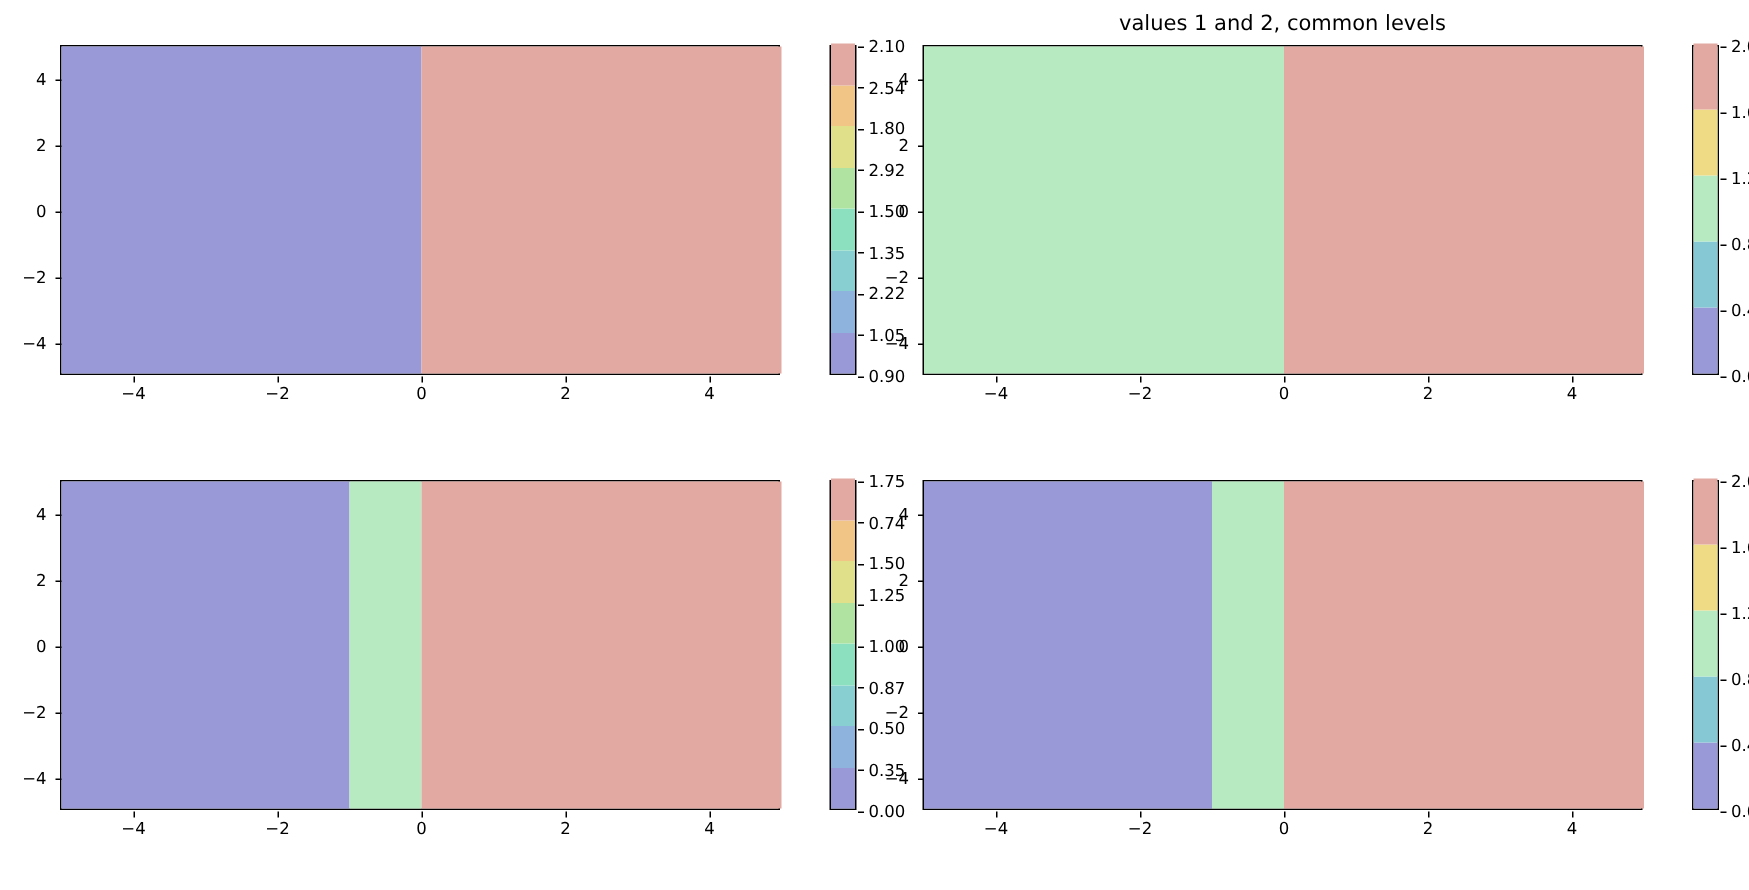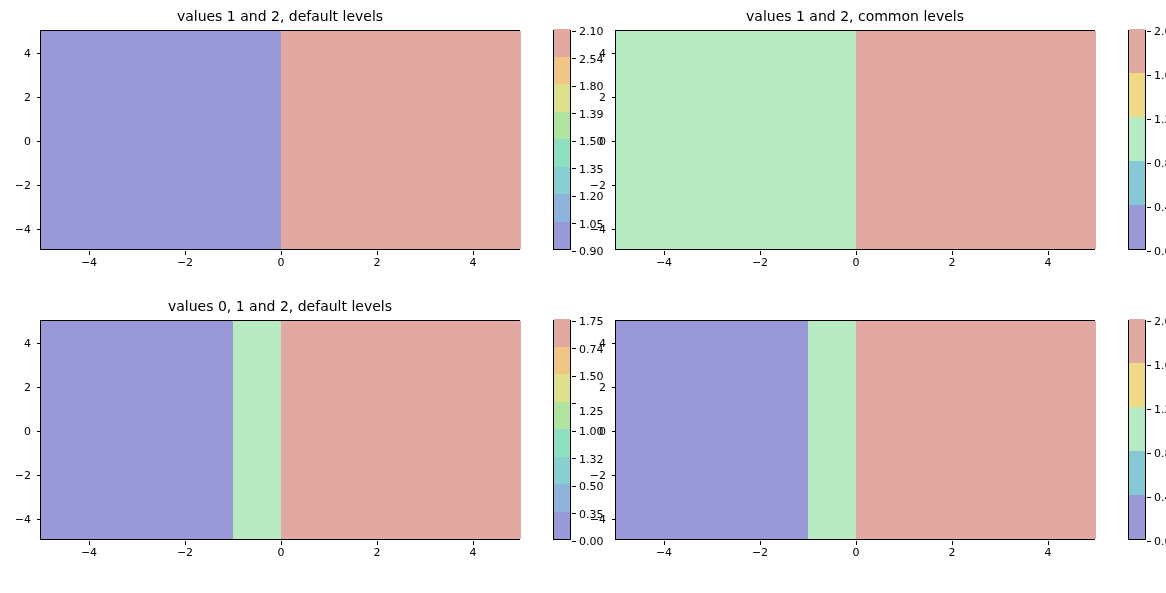--- a/index.html
+++ b/index.html
@@ -65,21 +65,20 @@
     position: absolute;
     left: 0;
     right: 0;
   }
 </style>
 </head>
 <body>
 
 <div class="fig" id="fig">
     <div class="panel" style="left: 40px; top: 30px; width: 581px; height: 220px;">
-      <div class="title" style="width: 480px;">values 1 and 2, default levels</div>
       <div class="axes" style="width: 480px; height: 220px;">
         <div class="region" style="left: 0px; width: 240px; background: rgb(153, 153, 216);"></div>
         <div class="region" style="left: 240px; width: 240px; background: rgb(226, 169, 162);"></div>
         <div class="tickmark" style="left: 47.5px; top: 220px; width: 1px; height: 4px;"></div>
         <div class="ticklabel xtick" style="left: 48px; top: 226px;">−4</div>
         <div class="tickmark" style="left: 143.5px; top: 220px; width: 1px; height: 4px;"></div>
         <div class="ticklabel xtick" style="left: 144px; top: 226px;">−2</div>
         <div class="tickmark" style="left: 239.5px; top: 220px; width: 1px; height: 4px;"></div>
         <div class="ticklabel xtick" style="left: 240px; top: 226px;">0</div>
         <div class="tickmark" style="left: 335.5px; top: 220px; width: 1px; height: 4px;"></div>
@@ -104,27 +103,27 @@
         <div class="cseg" style="bottom: 82.5px; height: 27.5px; background: rgb(141, 224, 191);"></div>
         <div class="cseg" style="bottom: 110px; height: 27.5px; background: rgb(176, 227, 161);"></div>
         <div class="cseg" style="bottom: 137.5px; height: 27.5px; background: rgb(225, 224, 138);"></div>
         <div class="cseg" style="bottom: 165px; height: 27.5px; background: rgb(241, 197, 133);"></div>
         <div class="cseg" style="bottom: 192.5px; height: 27.5px; background: rgb(226, 169, 162);"></div>
         <div class="tickmark" style="top: 219.5px; left: 18px; width: 4px; height: 1px;"></div>
         <div class="ticklabel" style="left: 25px; top: 220px; transform: translateY(-50%);">0.90</div>
         <div class="tickmark" style="top: 192px; left: 18px; width: 4px; height: 1px;"></div>
         <div class="ticklabel" style="left: 25px; top: 192.5px; transform: translateY(-50%);">1.05</div>
         <div class="tickmark" style="top: 164.5px; left: 18px; width: 4px; height: 1px;"></div>
-        <div class="ticklabel" style="left: 25px; top: 165px; transform: translateY(-50%);">1.20</div>
+        <div class="ticklabel" style="left: 25px; top: 165px; transform: translateY(-50%);">2.22</div>
         <div class="tickmark" style="top: 137px; left: 18px; width: 4px; height: 1px;"></div>
         <div class="ticklabel" style="left: 25px; top: 137.5px; transform: translateY(-50%);">1.35</div>
         <div class="tickmark" style="top: 109.5px; left: 18px; width: 4px; height: 1px;"></div>
         <div class="ticklabel" style="left: 25px; top: 110px; transform: translateY(-50%);">1.50</div>
         <div class="tickmark" style="top: 82px; left: 18px; width: 4px; height: 1px;"></div>
-        <div class="ticklabel" style="left: 25px; top: 82.5px; transform: translateY(-50%);">1.39</div>
+        <div class="ticklabel" style="left: 25px; top: 82.5px; transform: translateY(-50%);">2.92</div>
         <div class="tickmark" style="top: 54.5px; left: 18px; width: 4px; height: 1px;"></div>
         <div class="ticklabel" style="left: 25px; top: 55px; transform: translateY(-50%);">1.80</div>
         <div class="tickmark" style="top: 27px; left: 18px; width: 4px; height: 1px;"></div>
         <div class="ticklabel" style="left: 25px; top: 27.5px; transform: translateY(-50%);">2.54</div>
         <div class="tickmark" style="top: -0.5px; left: 18px; width: 4px; height: 1px;"></div>
         <div class="ticklabel" style="left: 25px; top: 0px; transform: translateY(-50%);">2.10</div>
       </div>
     </div>
     <div class="panel" style="left: 615px; top: 30px; width: 581px; height: 220px;">
       <div class="title" style="width: 480px;">values 1 and 2, common levels</div>
@@ -166,21 +165,20 @@
         <div class="ticklabel" style="left: 25px; top: 132px; transform: translateY(-50%);">0.8</div>
         <div class="tickmark" style="top: 87.5px; left: 18px; width: 4px; height: 1px;"></div>
         <div class="ticklabel" style="left: 25px; top: 88px; transform: translateY(-50%);">1.2</div>
         <div class="tickmark" style="top: 43.5px; left: 18px; width: 4px; height: 1px;"></div>
         <div class="ticklabel" style="left: 25px; top: 44px; transform: translateY(-50%);">1.6</div>
         <div class="tickmark" style="top: -0.5px; left: 18px; width: 4px; height: 1px;"></div>
         <div class="ticklabel" style="left: 25px; top: 0px; transform: translateY(-50%);">2.0</div>
       </div>
     </div>
     <div class="panel" style="left: 40px; top: 320px; width: 581px; height: 220px;">
-      <div class="title" style="width: 480px;">values 0, 1 and 2, default levels</div>
       <div class="axes" style="width: 480px; height: 220px;">
         <div class="region" style="left: 0px; width: 192px; background: rgb(153, 153, 216);"></div>
         <div class="region" style="left: 192px; width: 48px; background: rgb(184, 234, 194);"></div>
         <div class="region" style="left: 240px; width: 240px; background: rgb(226, 169, 162);"></div>
         <div class="tickmark" style="left: 47.5px; top: 220px; width: 1px; height: 4px;"></div>
         <div class="ticklabel xtick" style="left: 48px; top: 226px;">−4</div>
         <div class="tickmark" style="left: 143.5px; top: 220px; width: 1px; height: 4px;"></div>
         <div class="ticklabel xtick" style="left: 144px; top: 226px;">−2</div>
         <div class="tickmark" style="left: 239.5px; top: 220px; width: 1px; height: 4px;"></div>
         <div class="ticklabel xtick" style="left: 240px; top: 226px;">0</div>
@@ -208,25 +206,25 @@
         <div class="cseg" style="bottom: 137.5px; height: 27.5px; background: rgb(225, 224, 138);"></div>
         <div class="cseg" style="bottom: 165px; height: 27.5px; background: rgb(241, 197, 133);"></div>
         <div class="cseg" style="bottom: 192.5px; height: 27.5px; background: rgb(226, 169, 162);"></div>
         <div class="tickmark" style="top: 219.5px; left: 18px; width: 4px; height: 1px;"></div>
         <div class="ticklabel" style="left: 25px; top: 220px; transform: translateY(-50%);">0.00</div>
         <div class="tickmark" style="top: 192px; left: 18px; width: 4px; height: 1px;"></div>
         <div class="ticklabel" style="left: 25px; top: 192.5px; transform: translateY(-50%);">0.35</div>
         <div class="tickmark" style="top: 164.5px; left: 18px; width: 4px; height: 1px;"></div>
         <div class="ticklabel" style="left: 25px; top: 165px; transform: translateY(-50%);">0.50</div>
         <div class="tickmark" style="top: 137px; left: 18px; width: 4px; height: 1px;"></div>
-        <div class="ticklabel" style="left: 25px; top: 137.5px; transform: translateY(-50%);">1.32</div>
+        <div class="ticklabel" style="left: 25px; top: 137.5px; transform: translateY(-50%);">0.87</div>
         <div class="tickmark" style="top: 109.5px; left: 18px; width: 4px; height: 1px;"></div>
         <div class="ticklabel" style="left: 25px; top: 110px; transform: translateY(-50%);">1.00</div>
         <div class="tickmark" style="top: 82px; left: 18px; width: 4px; height: 1px;"></div>
-        <div class="ticklabel" style="left: 25px; top: 90px; transform: translateY(-50%);">1.25</div>
+        <div class="ticklabel" style="left: 25px; top: 76px; transform: translateY(-50%);">1.25</div>
         <div class="tickmark" style="top: 54.5px; left: 18px; width: 4px; height: 1px;"></div>
         <div class="ticklabel" style="left: 25px; top: 55px; transform: translateY(-50%);">1.50</div>
         <div class="tickmark" style="top: 27px; left: 18px; width: 4px; height: 1px;"></div>
         <div class="ticklabel" style="left: 25px; top: 27.5px; transform: translateY(-50%);">0.74</div>
         <div class="tickmark" style="top: -0.5px; left: 18px; width: 4px; height: 1px;"></div>
         <div class="ticklabel" style="left: 25px; top: 0px; transform: translateY(-50%);">1.75</div>
       </div>
     </div>
     <div class="panel" style="left: 615px; top: 320px; width: 581px; height: 220px;">
       <div class="axes" style="width: 480px; height: 220px;">

